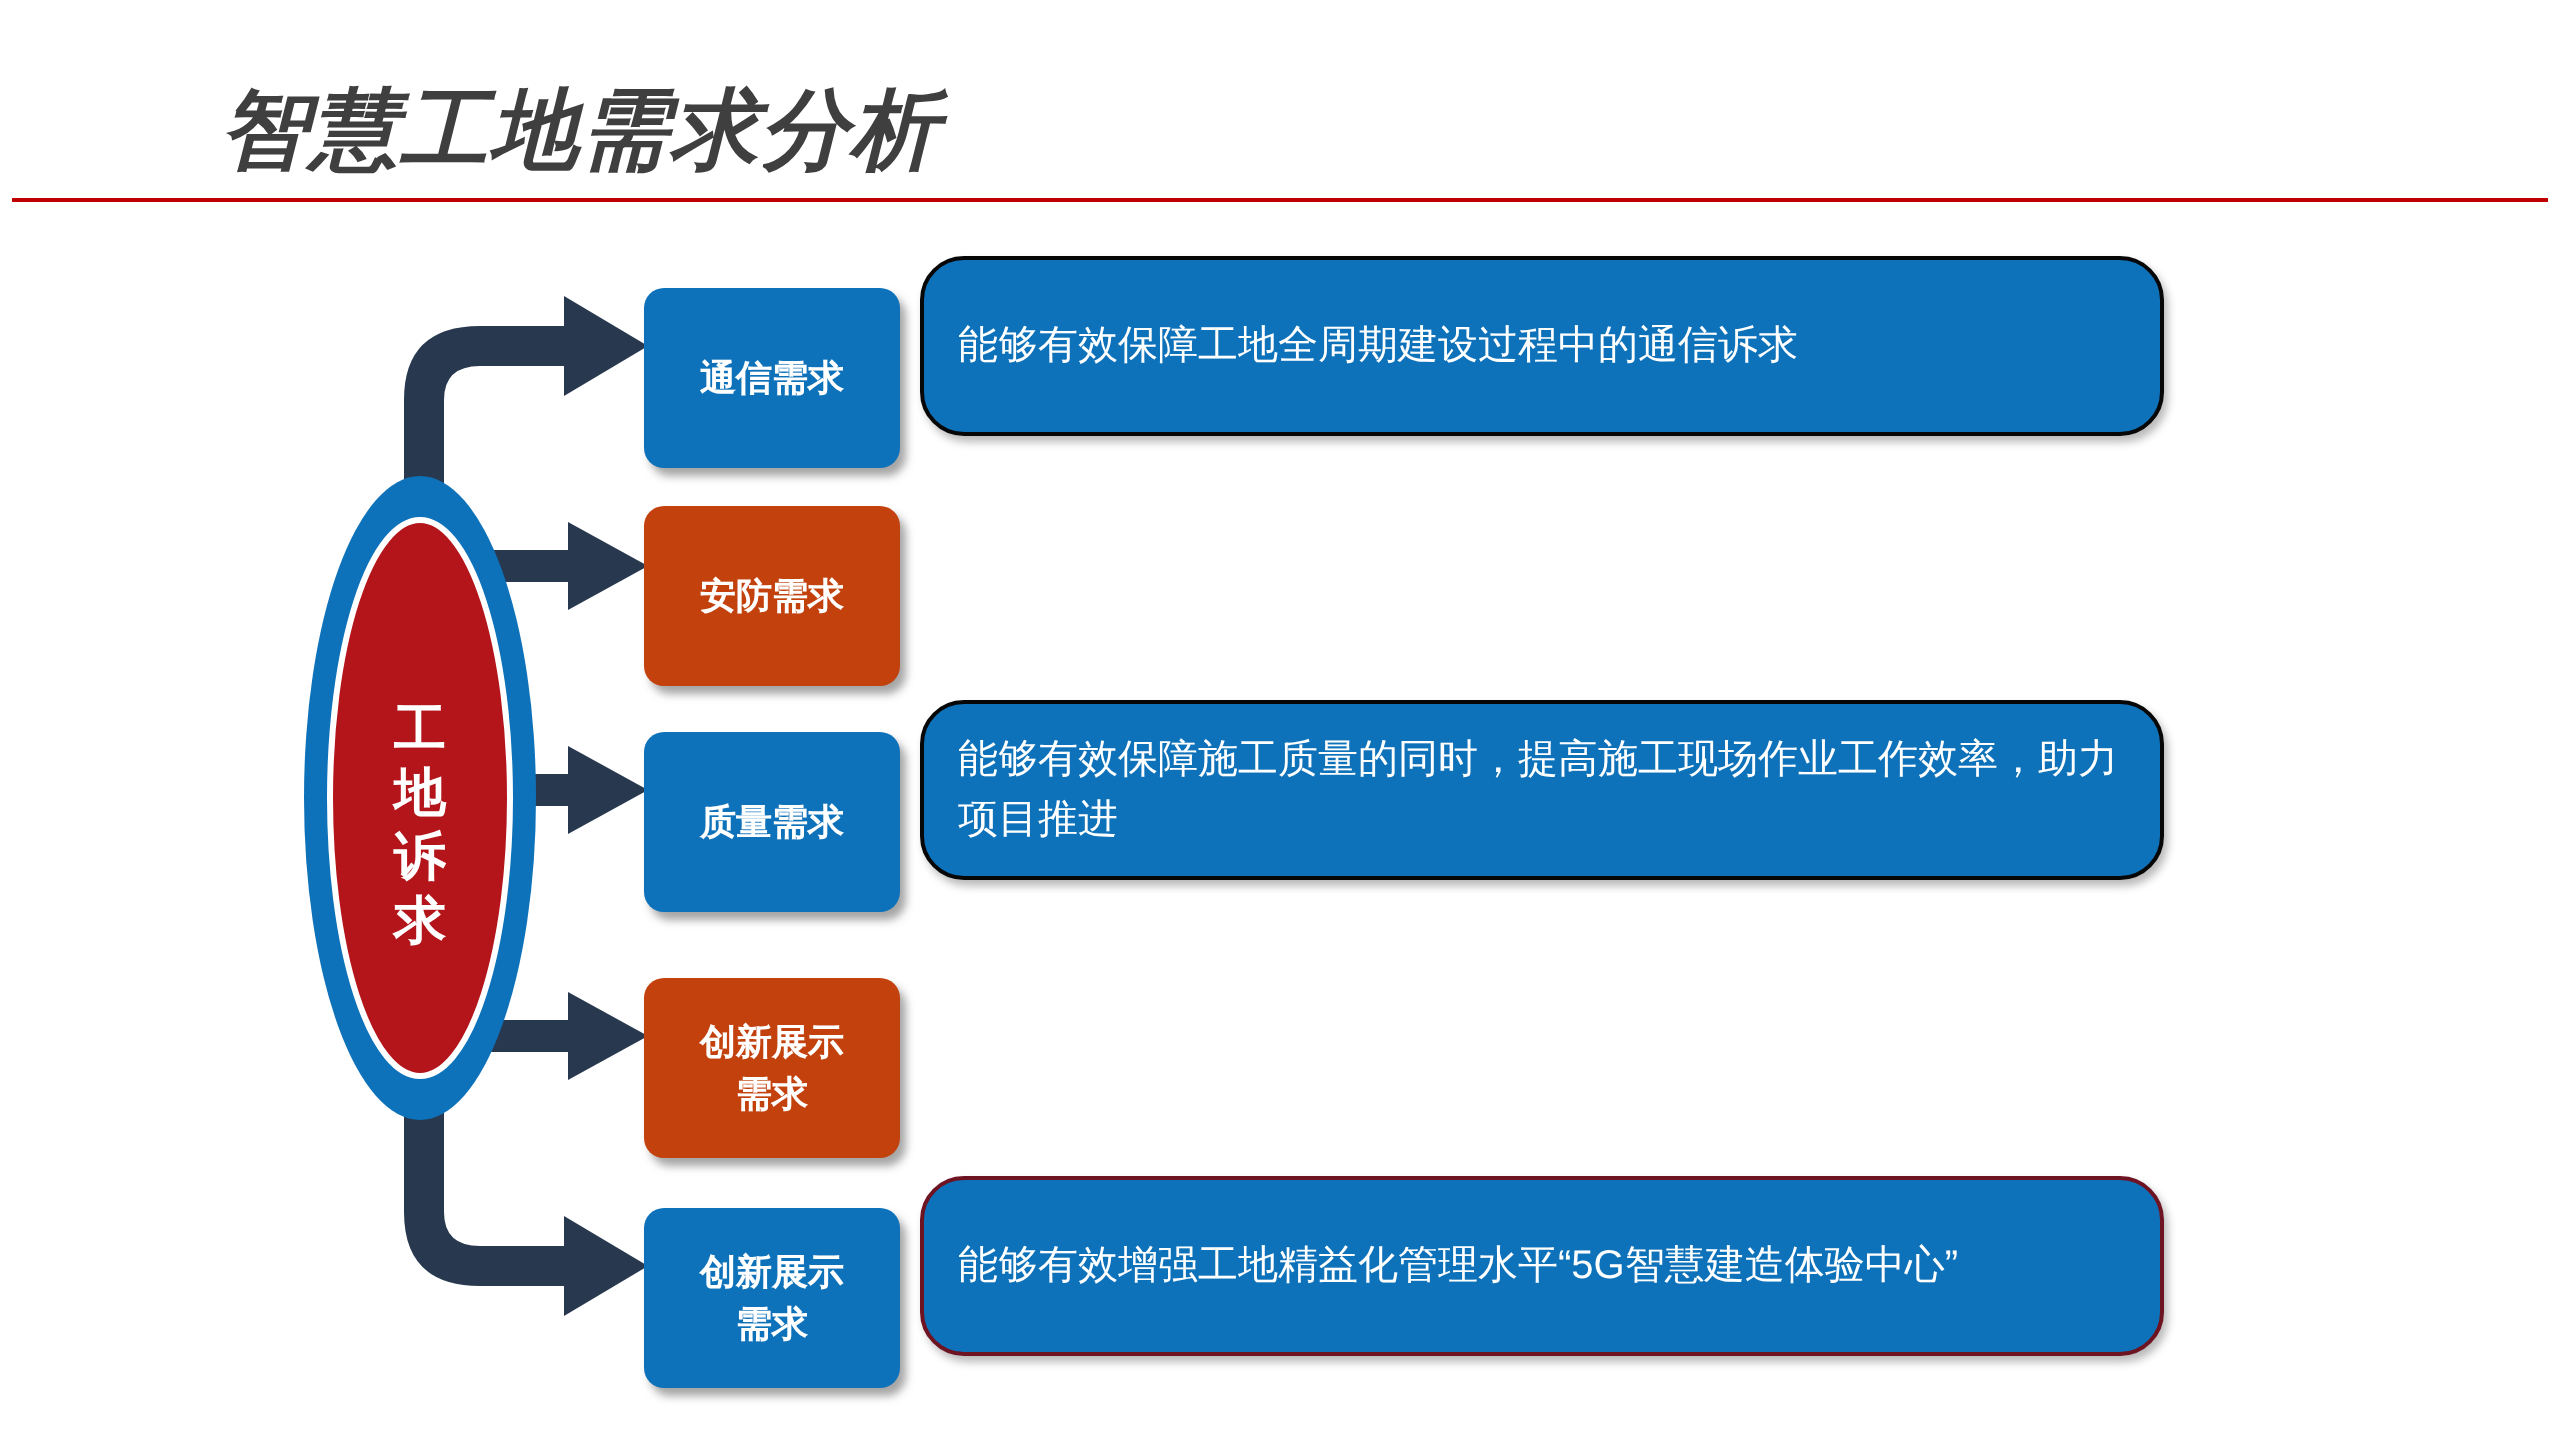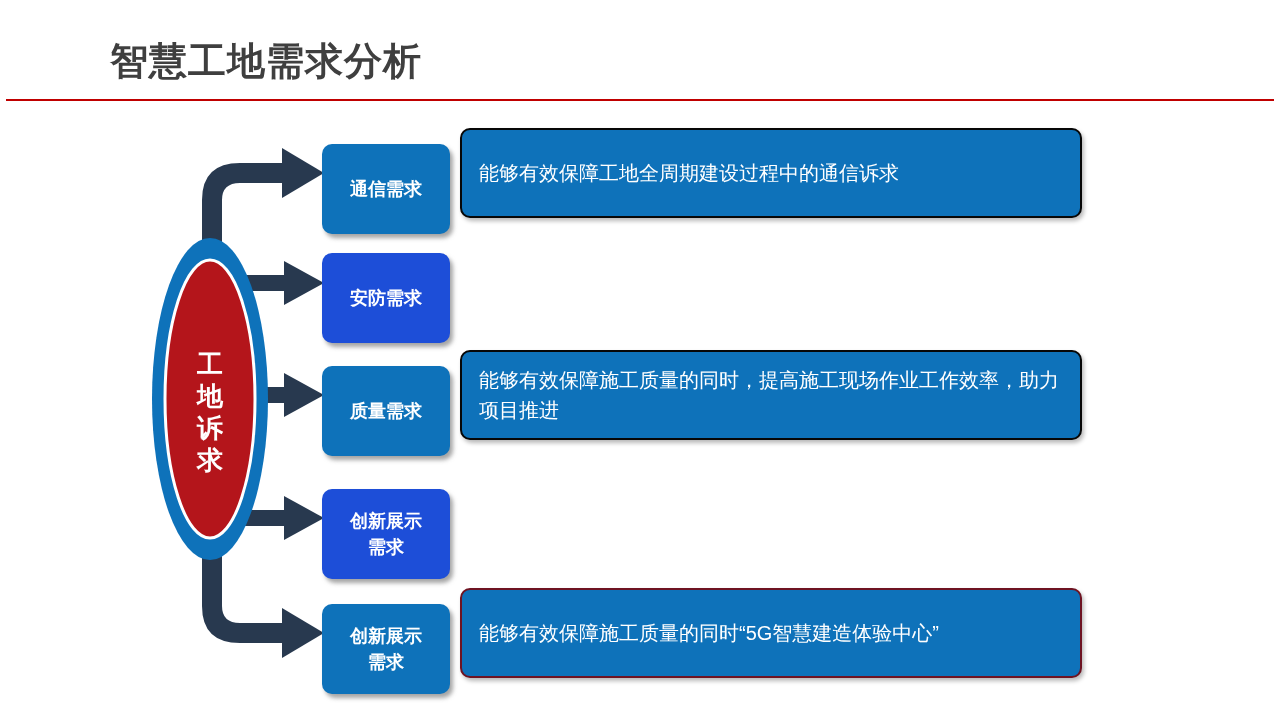--- a/index.html
+++ b/index.html
@@ -1,37 +1,37 @@
 <!DOCTYPE html>
 <html><head>
 <meta charset="utf-8">
 <style>
   html,body{margin:0;padding:0;background:#fff;}
   .slide{position:relative;width:1280px;height:720px;background:#ffffff;overflow:hidden;
          font-family:"Liberation Sans","DejaVu Sans",sans-serif;}
-  .title{position:absolute;left:110px;top:36px;font-size:38px;font-weight:bold;
-         color:#3f3f3f;letter-spacing:1px;}
+  .title{position:absolute;left:110px;top:36px;font-size:44px;font-weight:bold;
+         color:#3f3f3f;letter-spacing:1px;font-style:italic;}
   .divider{position:absolute;left:6px;right:6px;top:99px;height:2px;background:#c00000;}
   .diagram{position:absolute;left:0;top:0;}
   .vlabel{position:absolute;left:195px;top:348px;width:30px;text-align:center;
           color:#ffffff;font-weight:bold;font-size:26px;line-height:32px;
           word-break:break-all;}
   .row{position:absolute;left:0;width:1280px;height:90px;}
   .r1{top:128px;} .r2{top:237px;} .r3{top:350px;font-family:Liberation Serif, serif;} .r4{top:473px;} .r5{top:588px;}
   .label-box{position:absolute;left:322px;top:0;width:128px;height:90px;border-radius:10px;
              display:flex;align-items:center;justify-content:center;text-align:center;
              color:#fff;font-weight:bold;font-size:18px;line-height:26px;
              padding:0 22px;box-sizing:border-box;
              box-shadow:3px 4px 4px rgba(105,105,105,.6);margin-top:16px;}
-  .desc-box{position:absolute;left:460px;top:0;width:622px;height:90px;border-radius:10px;
+  .desc-box{position:absolute;left:460px;top:0;width:622px;height:90px;border-radius:22px;
             border:2.5px solid #070707;display:flex;align-items:center;
             color:#fff;font-size:20px;line-height:30px;padding:0 17px;box-sizing:border-box;
             box-shadow:2px 3px 4px rgba(0,0,0,.28);}
   .blue-fill{background:#0e72ba;}
-  .red-fill{background:#1d4ed8;}
+  .red-fill{background:#c2410c;}
   .r2 .desc-box{border-color:#8c1016;}
   .r4 .desc-box{border-color:#330508;}
   .r5 .desc-box{border-color:#6e1322;}
 </style>
 </head>
 <body>
 
 <div class="slide">
 
   <div class="title">智慧工地需求分析</div>
@@ -88,17 +88,17 @@
     <div class="label-box red-fill">
       <span>创新展示需求</span>
     </div>
   </div>
 
   <div class="row r5">
     <div class="label-box blue-fill">
       <span>创新展示需求</span>
     </div>
     <div class="desc-box blue-fill">
-      <span>能够有效保障施工质量的同时“5G智慧建造体验中心”</span>
+      <span>能够有效增强工地精益化管理水平“5G智慧建造体验中心”</span>
     </div>
   </div>
 
 </div>
 
 </body></html>

